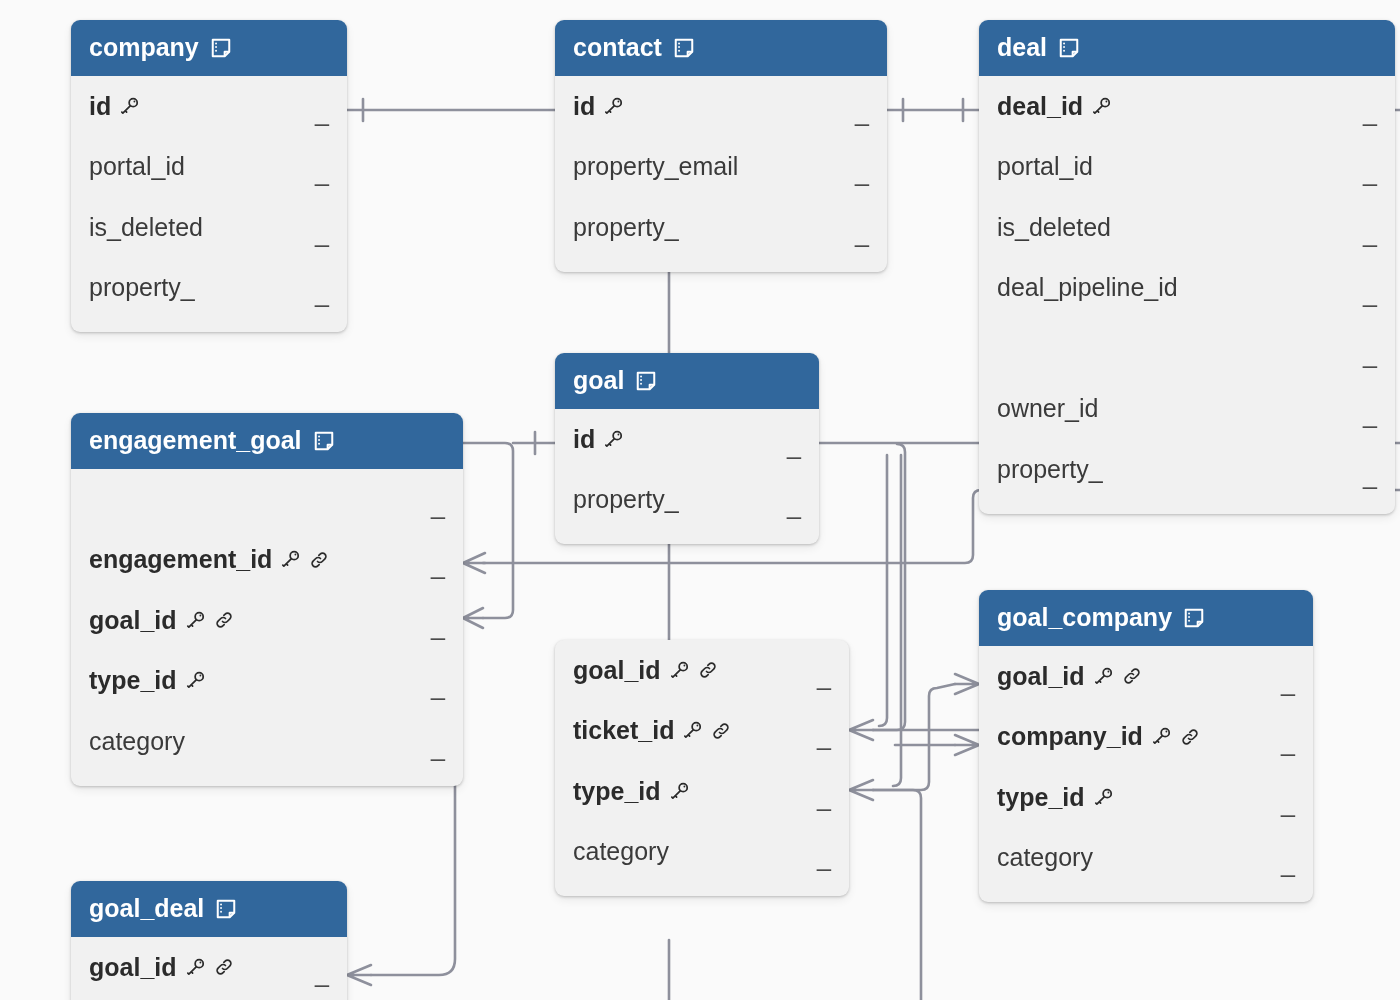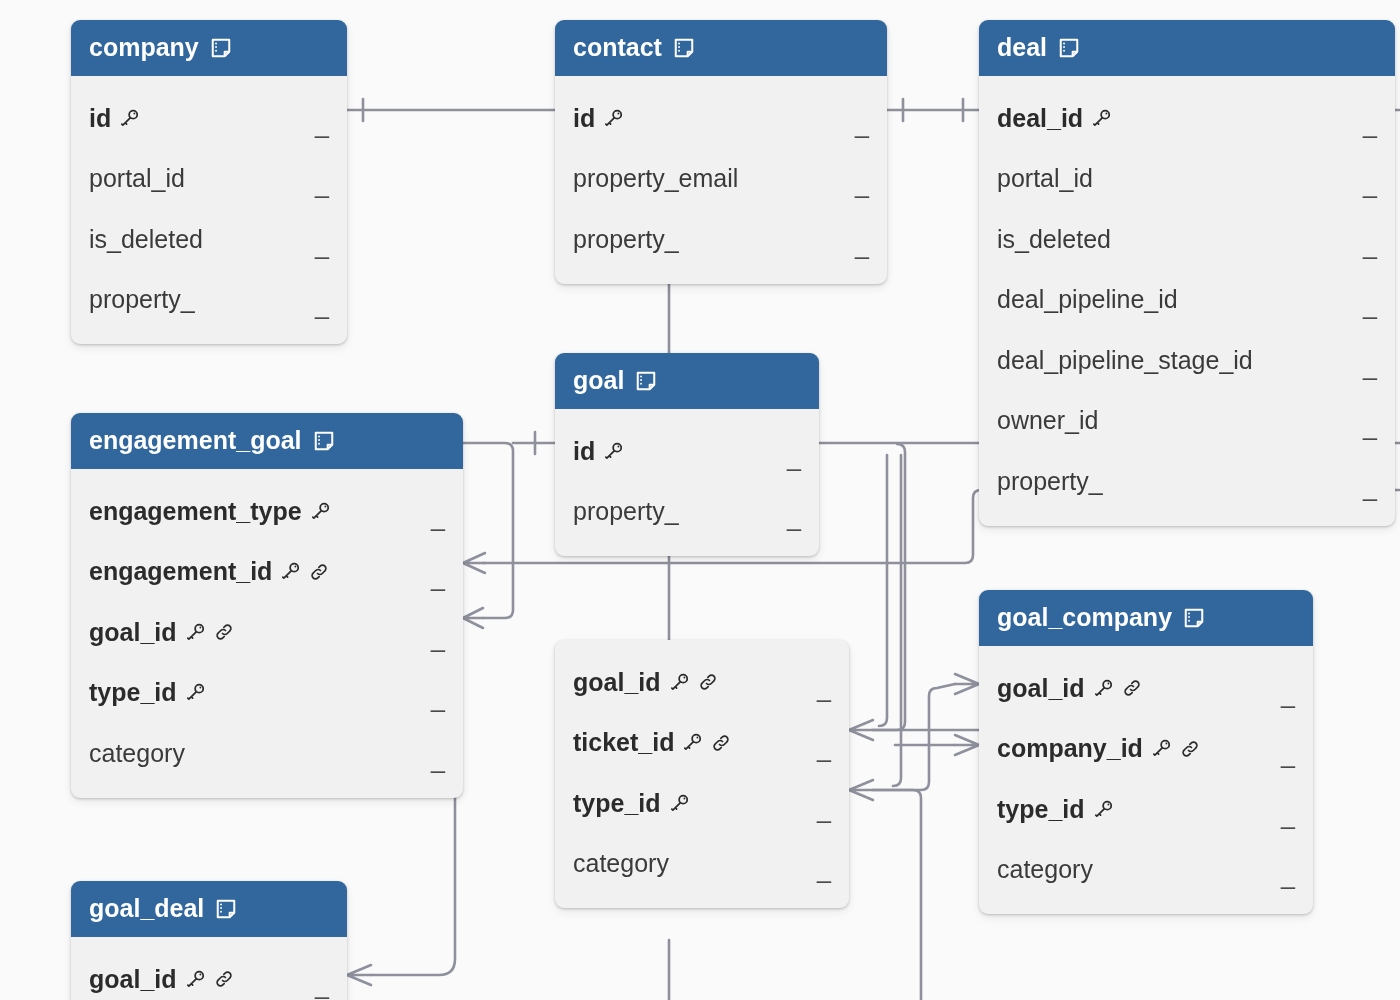--- a/index.html
+++ b/index.html
@@ -24,21 +24,21 @@
   .ent-header{
     background:#31679c;
     color:#ffffff;
     font-weight:bold;
     font-size:25px;
     line-height:1;
     padding:15px 18px 16px 18px;
     display:flex;align-items:center;gap:9px;
     white-space:nowrap;
   }
-  .ent-body{padding:12px 0 14px 0;}
+  .ent-body{padding:0 0 14px 0;}
   .row{
     display:flex;align-items:center;
     padding:0 18px;
     height:60.5px;
     white-space:nowrap;
     position:relative;
   }
   .row .nm{
     font-size:25px;
     color:#2b2b2b;
@@ -240,23 +240,20 @@
           </span>
           <span class="typ">_</span>
         </div>
         <div class="row plain">
           <span class="nm">
             <span>deal_pipeline_id</span>
           </span>
           <span class="typ">_</span>
         </div>
         <div class="row plain">
-          <span class="nm">
-            <span>deal_pipeline_stage_id</span>
-          </span>
           <span class="typ">_</span>
         </div>
         <div class="row plain">
           <span class="nm">
             <span>owner_id</span>
           </span>
           <span class="typ">_</span>
         </div>
         <div class="row plain">
           <span class="nm">
@@ -274,30 +271,20 @@
       <path d="M3 3 h18 v13 l-5 5 H3 Z" fill="none" stroke="#ffffff" stroke-width="2.2" stroke-linejoin="round"></path>
       <path d="M16 21 v-5 h5" fill="none" stroke="#ffffff" stroke-width="2.2" stroke-linejoin="round"></path>
       <circle cx="6.6" cy="7" r="1.05" fill="#ffffff"></circle>
       <circle cx="6.6" cy="11" r="1.05" fill="#ffffff"></circle>
       <circle cx="6.6" cy="15" r="1.05" fill="#ffffff"></circle>
     </svg>
         </span>
       </div>
       <div class="ent-body">
         <div class="row pk">
-          <span class="nm">
-            <span>engagement_type</span>
-            <span class="gl">
-    <svg class="ic" width="21" height="21" viewBox="0 0 24 24">
-      <circle cx="16.2" cy="7.6" r="4.6" fill="none" stroke="#2b2b2b" stroke-width="2"></circle>
-      <circle cx="17.6" cy="6.3" r="1.05" fill="#2b2b2b"></circle>
-      <path d="M13.1 11 L4.4 19.6 M4.4 19.6 l-1.2 -1.2 M7.2 16.8 l1.5 1.5" fill="none" stroke="#2b2b2b" stroke-width="2" stroke-linecap="round"></path>
-    </svg>
-            </span>
-          </span>
           <span class="typ">_</span>
         </div>
         <div class="row pk">
           <span class="nm">
             <span>engagement_id</span>
             <span class="gl">
     <svg class="ic" width="21" height="21" viewBox="0 0 24 24">
       <circle cx="16.2" cy="7.6" r="4.6" fill="none" stroke="#2b2b2b" stroke-width="2"></circle>
       <circle cx="17.6" cy="6.3" r="1.05" fill="#2b2b2b"></circle>
       <path d="M13.1 11 L4.4 19.6 M4.4 19.6 l-1.2 -1.2 M7.2 16.8 l1.5 1.5" fill="none" stroke="#2b2b2b" stroke-width="2" stroke-linecap="round"></path>

